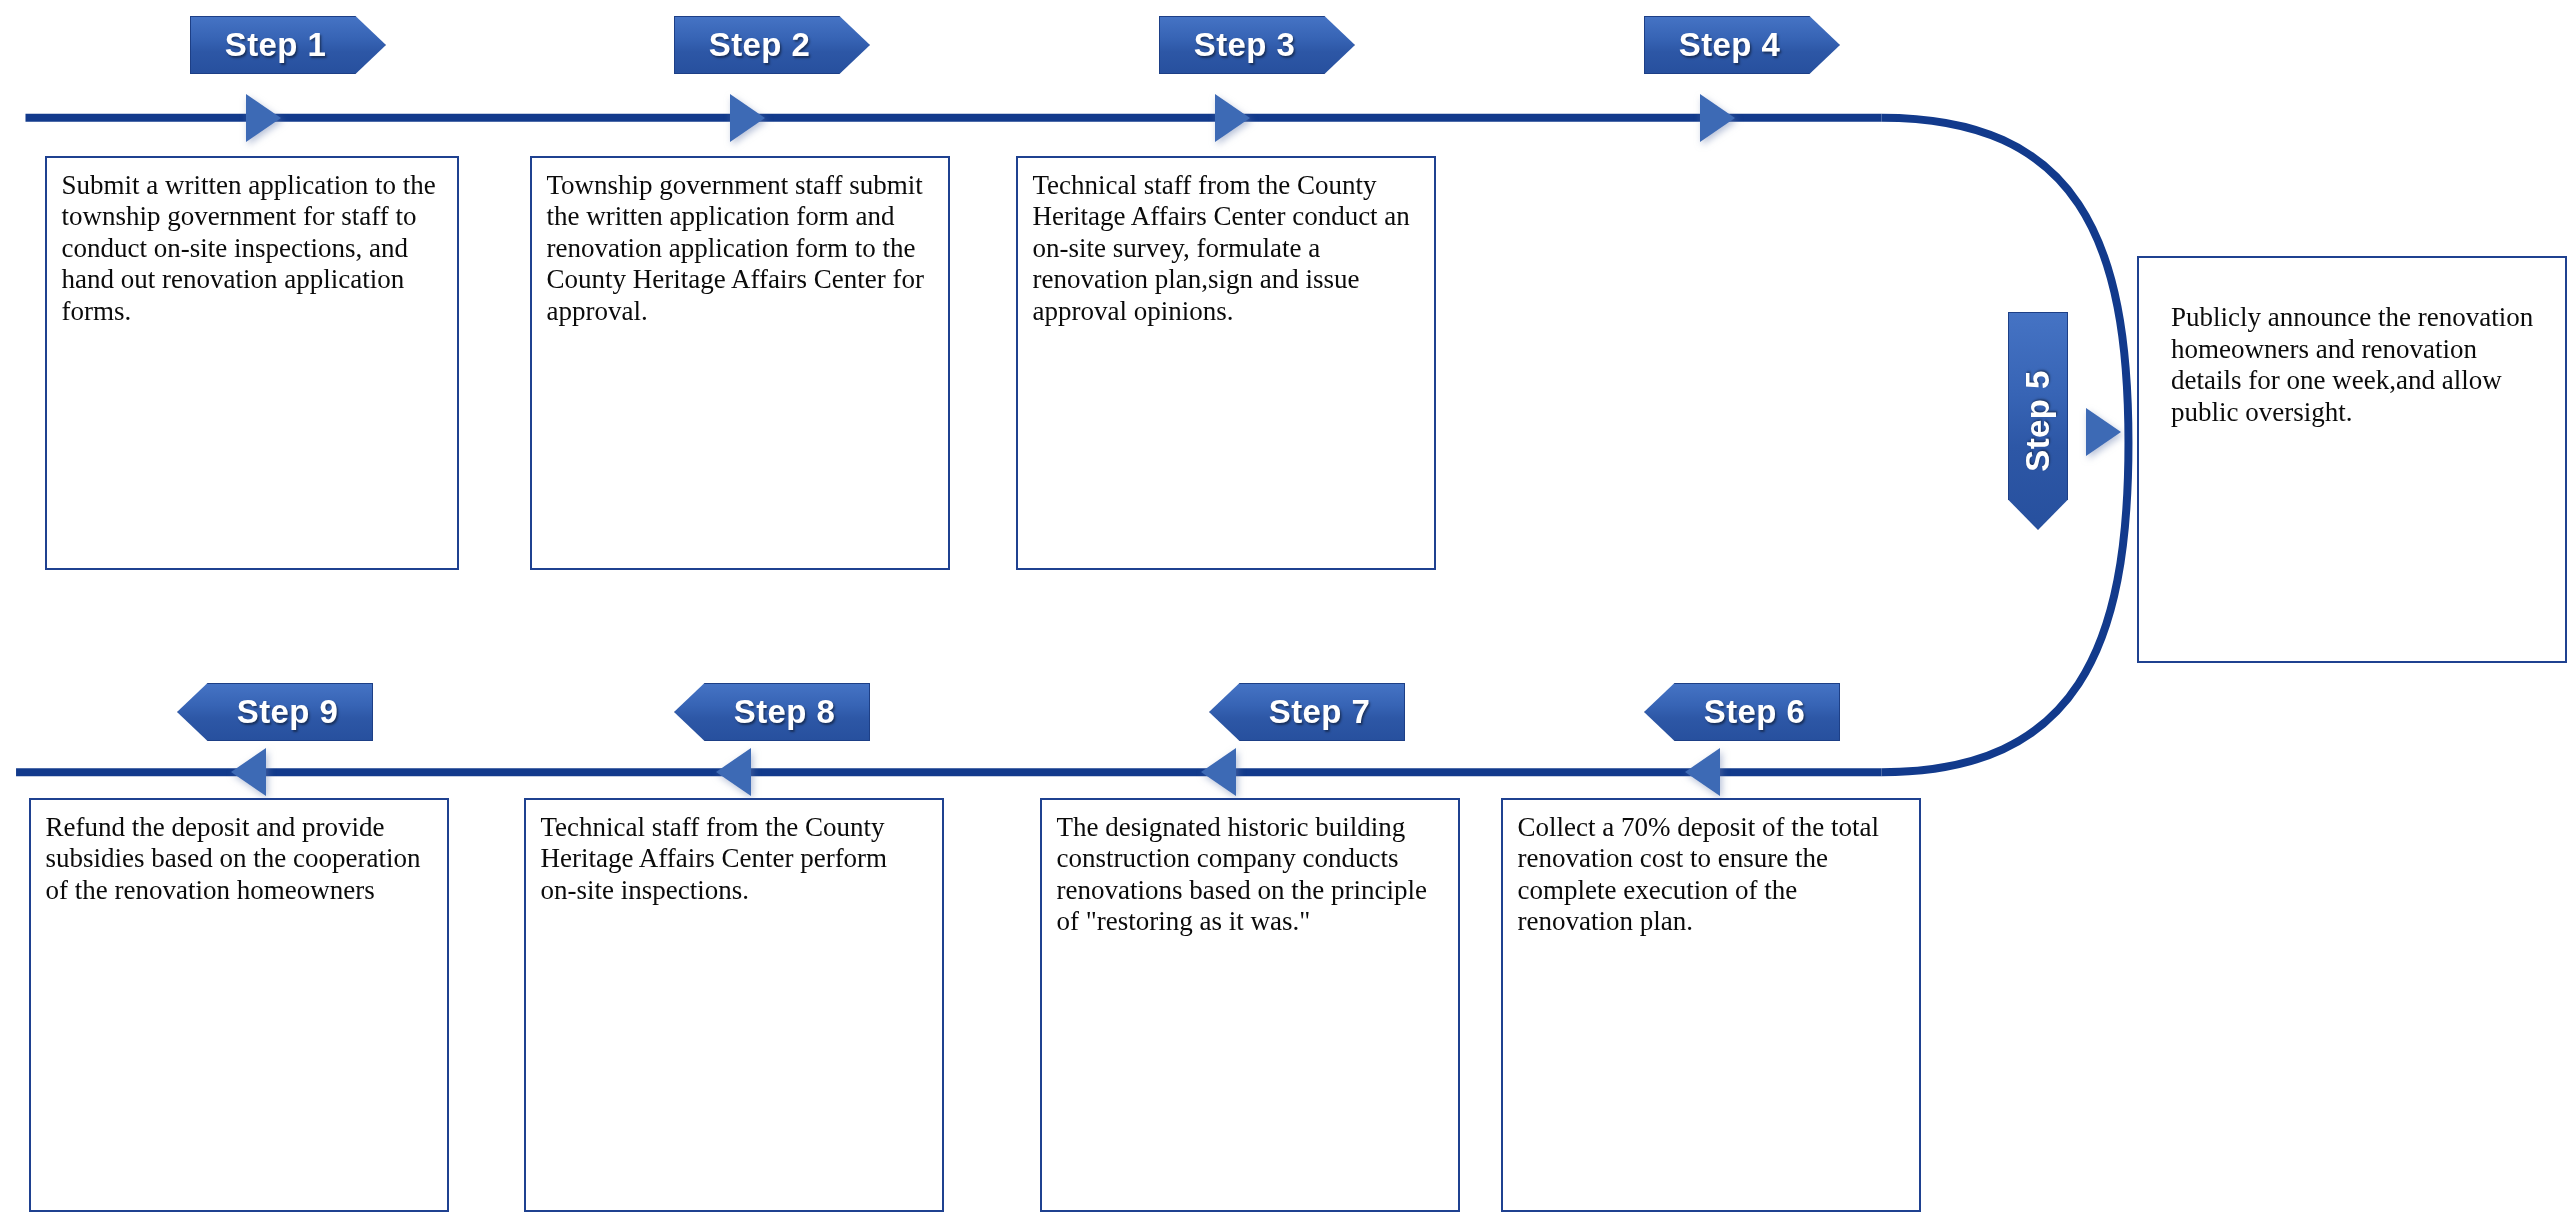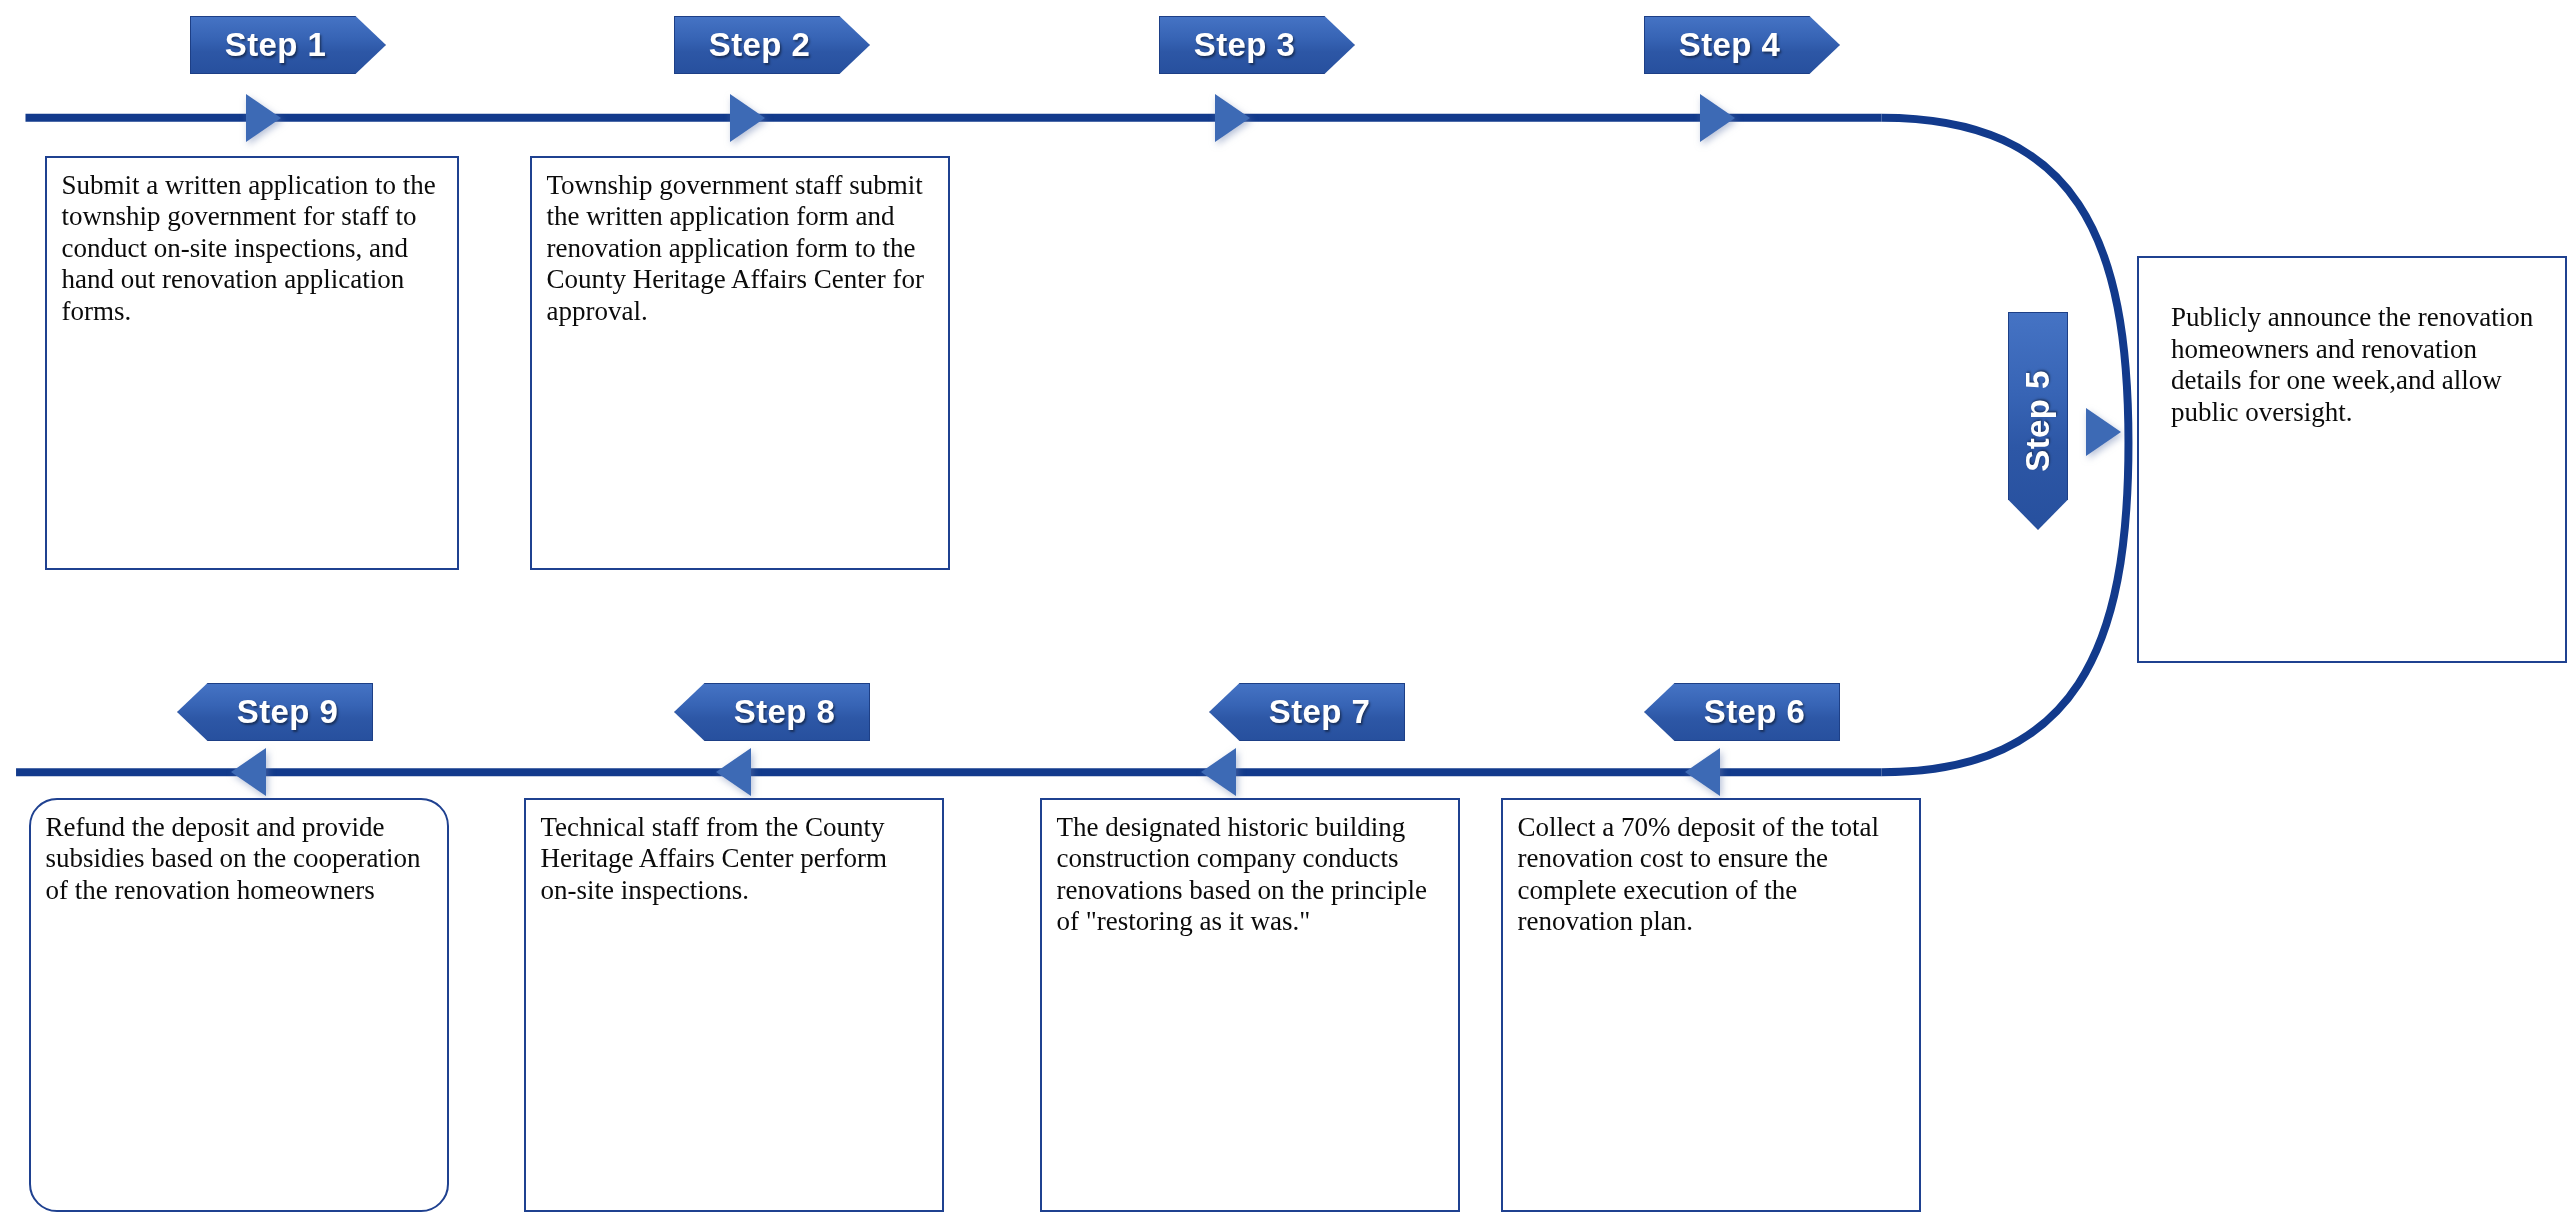--- a/index.html
+++ b/index.html
@@ -115,20 +115,23 @@
   <div class="step-banner right" style="left:1624px;top:16px;width:196px;">
     <span class="step-label">Step 4</span>
   </div>
 
   <div class="box" style="left:530px;top:156px;width:420px;height:414px;">
     <span class="box-text">Township government staff submit the written application form and renovation application form to the County Heritage Affairs Center for approval.</span>
   </div>
   <div class="box" style="left:45px;top:156px;width:414px;height:414px;">
     <span class="box-text">Submit a written application to the township government for staff to conduct on-site inspections, and hand out renovation application forms.</span>
   </div>
+  <div class="box" style="left:1016px;top:156px;width:420px;height:414px;">
+    <span class="box-text">Technical staff from the County Heritage Affairs Center conduct an on-site survey, formulate a renovation plan,sign and issue approval opinions.</span>
+  </div>
 
   <div class="step-banner down" style="left:1988px;top:312px;width:60px;height:218px;">
     <span class="step-label">Step 5</span>
   </div>
   <div class="box" style="left:2137px;top:256px;width:430px;height:407px;padding-top:44px;padding-left:32px;">
     <span class="box-text">Publicly announce the renovation homeowners and renovation details for one week,and allow public oversight.</span>
   </div>
 
   <div class="step-banner left" style="left:1624px;top:683px;width:196px;">
     <span class="step-label">Step 6</span>
@@ -136,21 +139,21 @@
   <div class="step-banner left" style="left:1189px;top:683px;width:196px;">
     <span class="step-label">Step 7</span>
   </div>
   <div class="step-banner left" style="left:654px;top:683px;width:196px;">
     <span class="step-label">Step 8</span>
   </div>
   <div class="step-banner left" style="left:157px;top:683px;width:196px;">
     <span class="step-label">Step 9</span>
   </div>
 
-  <div class="box" style="left:29px;top:798px;width:420px;height:414px;border-radius:28px;">
+  <div class="box" style="left:29px;top:798px;width:420px;height:414px;">
     <span class="box-text">Refund the deposit and provide subsidies based on the cooperation of the renovation homeowners</span>
   </div>
   <div class="box" style="left:524px;top:798px;width:420px;height:414px;">
     <span class="box-text">Technical staff from the County Heritage Affairs Center perform on-site inspections.</span>
   </div>
   <div class="box" style="left:1040px;top:798px;width:420px;height:414px;">
     <span class="box-text">The designated historic building construction company conducts renovations based on the principle of "restoring as it was."</span>
   </div>
   <div class="box" style="left:1501px;top:798px;width:420px;height:414px;">
     <span class="box-text">Collect a 70% deposit of the total renovation cost to ensure the complete execution of the renovation plan.</span>

